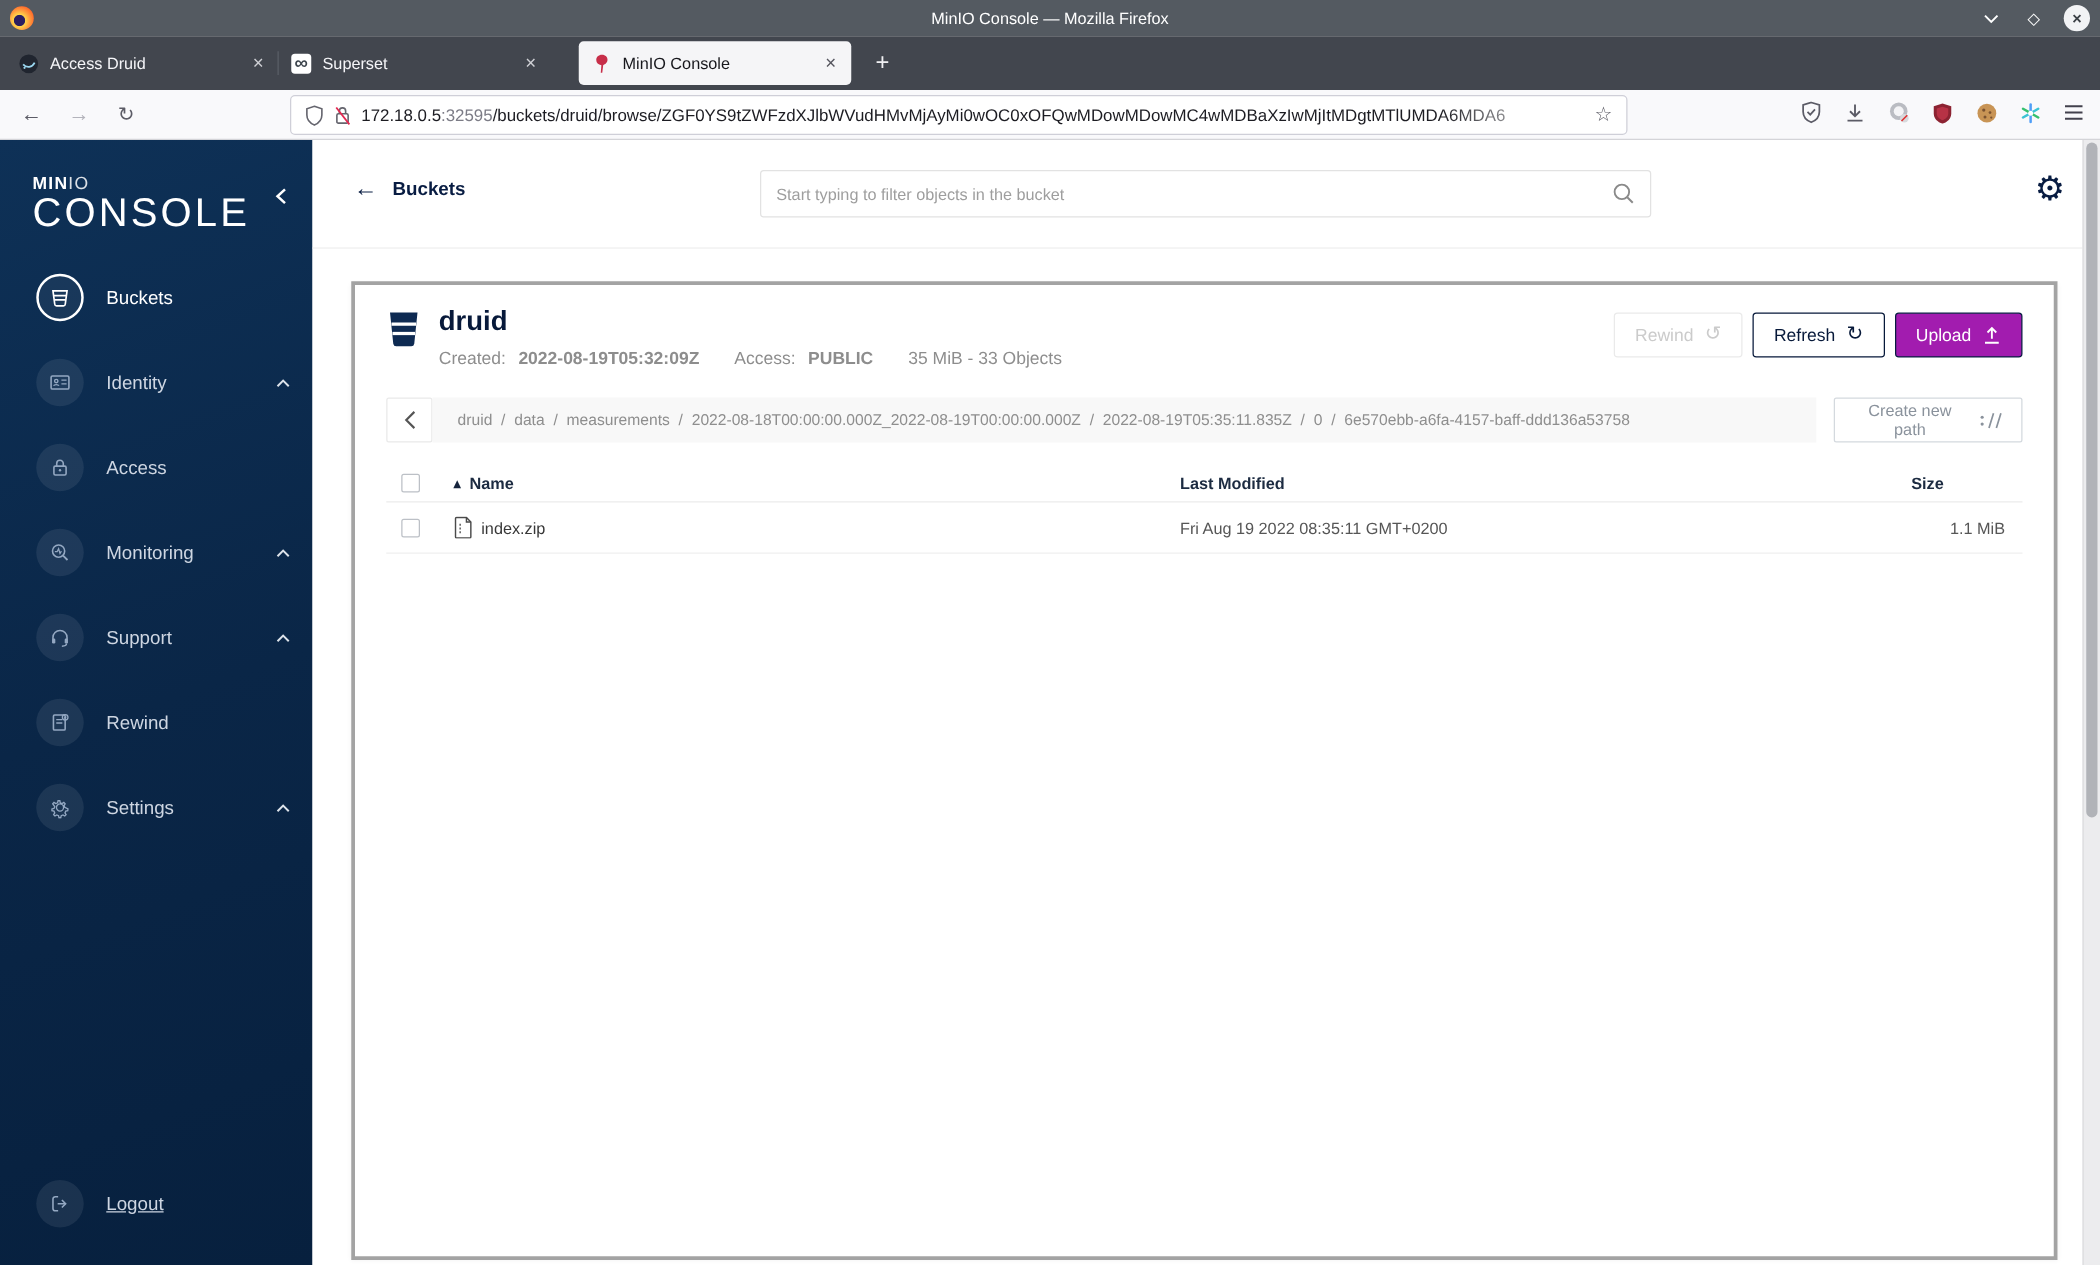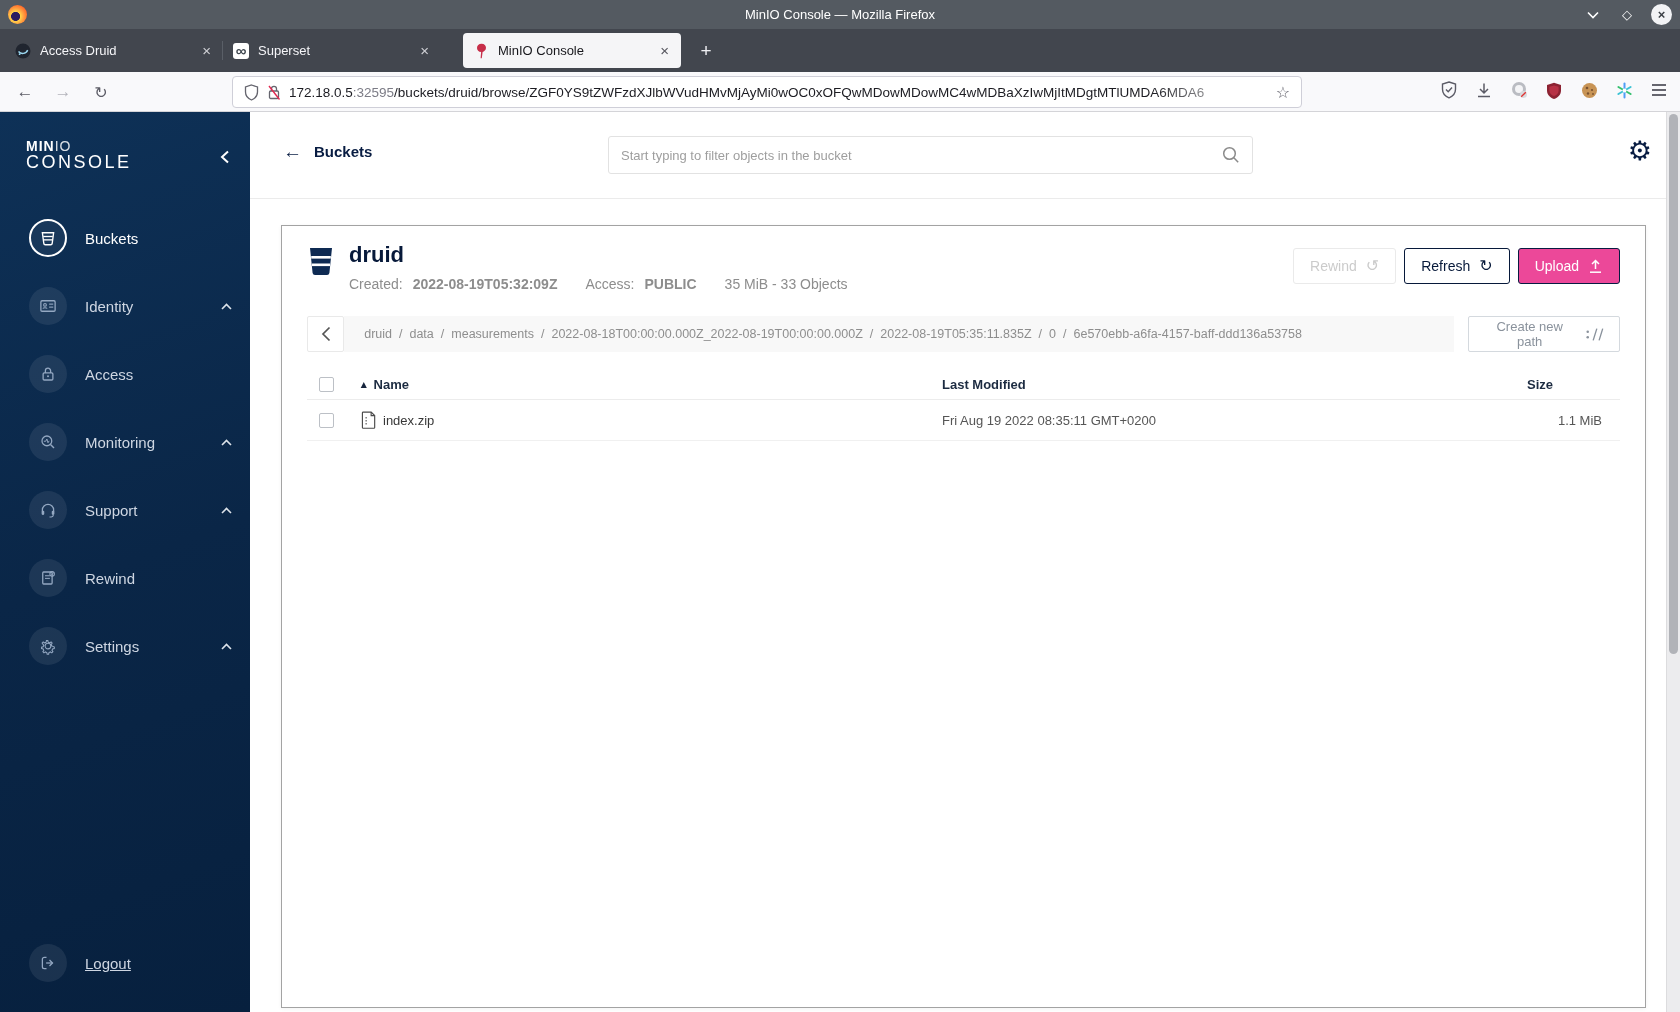--- a/index.html
+++ b/index.html
@@ -44,56 +44,56 @@
   .ext-icons { position:absolute; right:10px; top:7px; display:flex; gap:13px; align-items:center; }
   .ext-icons .ebtn { width:22px; height:22px; display:flex; align-items:center; justify-content:center; }
 
   
   .sidebar { position:absolute; left:0; top:112px; width:250px; height:900px;
       background:linear-gradient(160deg,#0e3157 0%,#0a2647 50%,#07203e 100%); color:#ced6e2; }
   .logo { position:absolute; left:26px; top:26px; color:#fff; }
   .logo-line1 { font-size:14px; letter-spacing:1px; }
   .logo-min { font-weight:700; }
   .logo-io { font-weight:300; opacity:.85; }
-  .logo-line2 { font-size:18px; font-weight:300; letter-spacing:2.5px; margin-top:-2px; }
+  .logo-line2 { font-size:32px; font-weight:300; letter-spacing:2.5px; margin-top:-2px; }
   .collapse-btn { position:absolute; right:20px; top:38px; color:#fff; }
   .nav-items { position:absolute; left:0; top:92px; width:250px; }
   .nav-item { height:68px; display:flex; align-items:center; padding:0 18px 0 29px; font-size:15px; cursor:default; }
   .nav-item .circ { width:38px; height:38px; border-radius:50%; background:rgba(255,255,255,.08); color:#94a8c2; display:flex; align-items:center; justify-content:center; margin-right:18px; flex:0 0 38px; }
   .nav-item.active .circ { border:2px solid #fff; color:#fff; background:rgba(255,255,255,.05); }
   .nav-item.active { color:#fff; }
   .nav-item .nav-label { flex:1; }
   .nav-item .chev { color:#dde3ea; display:flex; }
   .logout-item { position:absolute; bottom:15px; left:0; width:216px;text-decoration:underline; }
 
   
   .appheader { position:absolute; left:250px; top:112px; width:1416px; height:87px; background:#fff; border-bottom:1px solid #ebebeb; }
   .back-group { position:absolute; left:33px; top:30px; display:flex; align-items:center; gap:12px; color:#081C42; }
   .back-arrow { font-size:19px; line-height:1; }
   .back-label { font-size:15px; font-weight:700; }
-  .searchbox { position:absolute; left:358px; top:24px; width:645px; height:38px; border:1px solid #e2e2e2; border-radius:3px; background:#fff; display:flex; align-items:center; padding:0 12px; }
+  .searchbox { position:absolute; left:358px; top:24px; width:713px; height:38px; border:1px solid #e2e2e2; border-radius:3px; background:#fff; display:flex; align-items:center; padding:0 12px; }
   .searchbox input { flex:1; border:none; outline:none; font-size:13px; color:#333; font-family:"Liberation Sans",sans-serif; }
   .searchbox input::placeholder { color:#9e9e9e; }
   .gear-btn { position:absolute; right:14px; top:26px; font-size:27px; color:#081C42; line-height:1; }
 
   
   .content { position:absolute; left:250px; top:199px; width:1416px; height:813px; background:#fff; }
-  .card { position:absolute; left:31px; top:26px; width:1365px; bottom:4px; background:#fff; border:1px solid #a3a3a3; box-shadow:0 1px 4px rgba(0,0,0,.05); padding:16px 25px; }
+  .card { position:absolute; left:31px; top:26px; width:1365px; bottom:4px; background:#fff; border:3px solid #a3a3a3; box-shadow:0 1px 4px rgba(0,0,0,.05); padding:16px 25px; }
   .card-head { display:flex; align-items:flex-start; }
   .bucket-ico { margin:4px 14px 0 0; }
   .bucket-name { font-size:22px; font-weight:700; color:#07193a; }
   .bucket-meta { margin-top:8px; font-size:14px; color:#8d8d8d; display:flex; gap:10px; align-items:baseline; }
   .meta-strong { font-weight:700; }
   .meta-gap { margin-left:18px; }
   .head-actions { margin-left:auto; display:flex; gap:8px; margin-top:6px; }
   .btn { height:36px; border-radius:3px; font-size:14px; display:flex; align-items:center; gap:9px; padding:0 16px; background:#fff; font-family:"Liberation Sans",sans-serif; }
   .btn .bicon { font-size:16px; line-height:1; display:flex; }
   .btn-disabled { border:1px solid #eaeaea; color:#cbcbcb; }
   .btn-outline { border:1px solid #07193a; color:#07193a; }
-  .btn-dark { border:1px solid #081C42; background:#ec4899; color:#fff; }
+  .btn-dark { border:1px solid #081C42; background:#a21caf; color:#fff; }
 
   .pathbar { display:flex; margin-top:24px; align-items:stretch; }
   .path-back { width:38px; height:36px; border:1px solid #e9e9e9; border-radius:2px; display:flex; align-items:center; justify-content:center; color:#444; background:#fff; }
   .breadcrumb { flex:0 1 1135px; width:1135px; background:#f8f8f8; display:flex; align-items:center; padding:0 20px; font-size:12.5px; color:#8e8e8e; white-space:nowrap; overflow:hidden; }
   .breadcrumb .sep { margin:0 7px; }
   .create-path { margin-left:14px; height:36px; border:1px solid #d4d9de; border-radius:2px; background:#fff; color:#8a929c; font-size:13px; display:flex; align-items:center; gap:9px; padding:0 14px; }
 
   .objtable { margin-top:18px; }
   .trow { display:grid; grid-template-columns:40px 595px 585px 95px; align-items:center; }
   .thead { height:30px; border-bottom:1px solid #ececec; font-size:13px; font-weight:700; color:#1c2b41; }

